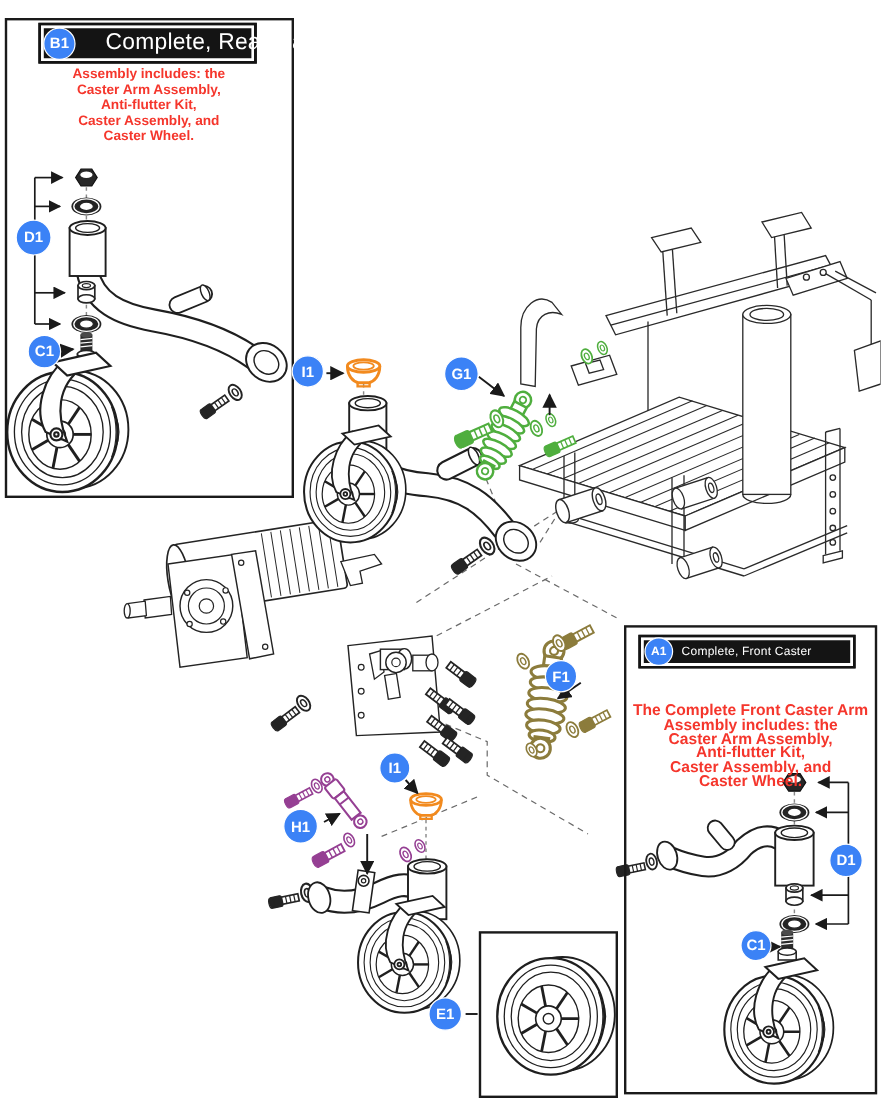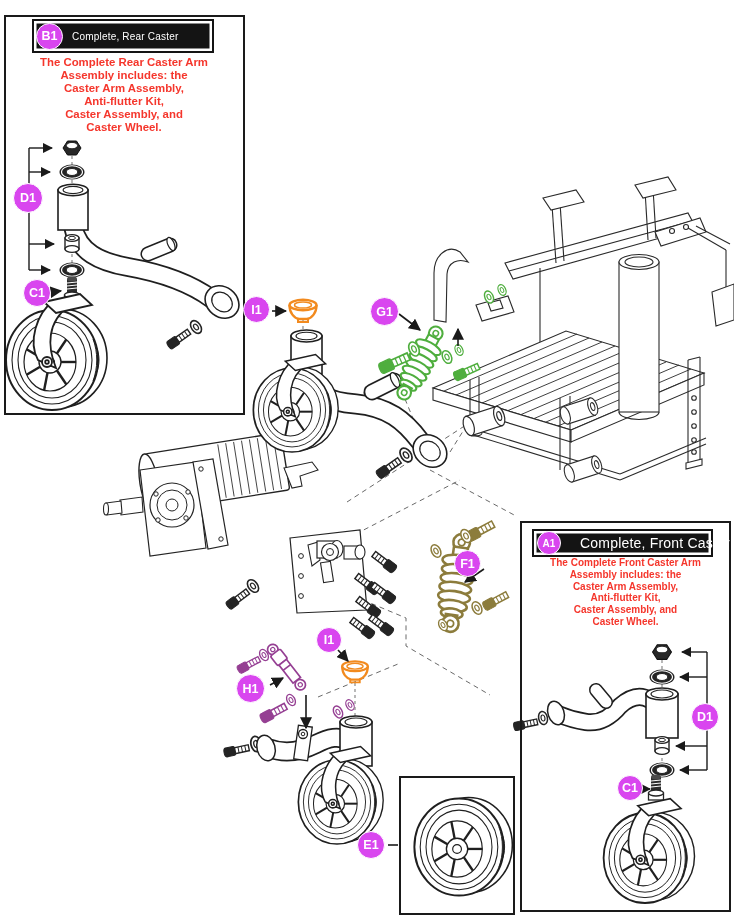--- a/index.html
+++ b/index.html
@@ -4,21 +4,21 @@
 <style>
   * { margin:0; padding:0; box-sizing:border-box; }
   html,body { background:#fff; }
   body { width:734px; height:924px; font-family:"Liberation Sans", sans-serif; }
   .canvas { position:relative; width:734px; height:924px; background:#fff; overflow:hidden; }
   svg.art { position:absolute; left:0; top:0; }
   .panel { position:absolute; border:2px solid #1a1a1a; background:transparent; }
   .title-bar { position:absolute; background:#141414; border:2px solid #141414;
                box-shadow: inset 0 0 0 2.5px #fff; display:flex; align-items:center; }
   .title-text { color:#fff; white-space:nowrap; letter-spacing:0.2px; }
-  .badge { position:absolute; background:#d946ef; color:#fff; border-radius:50%;
+  .badge { position:absolute; background:#3b82f6; color:#fff; border-radius:50%;
            border:1.5px solid #fff; display:flex; align-items:center; justify-content:center;
            font-weight:bold; font-size:12.5px; z-index:5; }
   .note { position:absolute; color:#f5362c; text-align:center; font-weight:bold; }
 </style>
 </head>
 <body>
 
 <div class="canvas">
 
 <svg class="art" width="734" height="924" viewBox="0 0 734 924">
@@ -394,38 +394,37 @@
     <line x1="270" y1="685" x2="283" y2="678" marker-end="url(#ah)"></line>
     <line x1="306" y1="695" x2="306" y2="728" marker-end="url(#ah)"></line>
     <line x1="338" y1="650" x2="348" y2="661" marker-end="url(#ah)"></line>
     <line x1="644" y1="789" x2="650" y2="789" marker-end="url(#ah)"></line>
     <line x1="388" y1="845" x2="398" y2="845"></line>
   </g>
 </svg>
 
 <div class="panel" style="left:4px;top:15px;width:241px;height:400px"></div>
 <div class="title-bar" style="left:32px;top:19px;width:182px;height:34px;z-index:4">
-  <span class="title-text" style="padding-left:38px;font-size:10px">Complete, Rear Caster</span>
+  <span class="title-text" style="padding-left:54px;font-size:19px">Complete, Rear Caster</span>
 </div>
 <div class="badge" style="left:36px;top:22.5px;width:27px;height:27px">B1</div>
 <div class="note" style="left:10px;top:56px;width:228px;font-size:11.4px;line-height:13px">
-  <div>The Complete Rear Caster Arm</div>
   <div>Assembly includes: the</div>
   <div>Caster Arm Assembly,</div>
   <div>Anti-flutter Kit,</div>
   <div>Caster Assembly, and</div>
   <div>Caster Wheel.</div>
 </div>
 
 <div class="panel" style="left:520px;top:521px;width:211px;height:391px"></div>
 <div class="title-bar" style="left:532px;top:529px;width:181px;height:28px;z-index:4">
-  <span class="title-text" style="padding-left:46px;font-size:14px">Complete, Front Caster</span>
+  <span class="title-text" style="padding-left:34px;font-size:10px">Complete, Front Caster</span>
 </div>
 <div class="badge" style="left:537px;top:531px;width:24px;height:24px;font-size:10px">A1</div>
-<div class="note" style="left:526px;top:557px;width:199px;font-size:10px;line-height:11.8px">
+<div class="note" style="left:526px;top:586px;width:199px;font-size:13px;line-height:11.8px">
   <div>The Complete Front Caster Arm</div>
   <div>Assembly includes: the</div>
   <div>Caster Arm Assembly,</div>
   <div>Anti-flutter Kit,</div>
   <div>Caster Assembly, and</div>
   <div>Caster Wheel.</div>
 </div>
 
 <div class="panel" style="left:399px;top:776px;width:116px;height:139px"></div>
 

